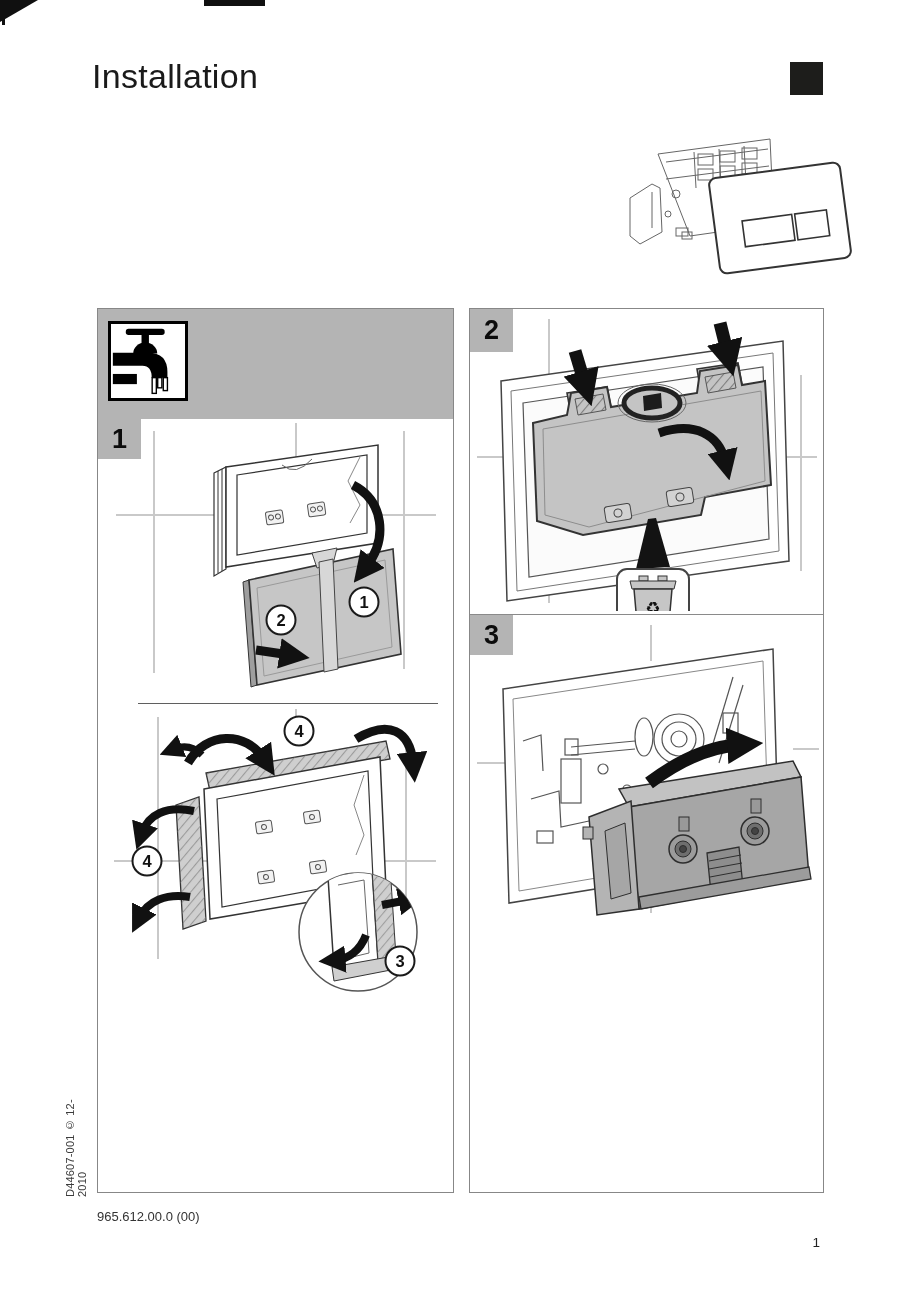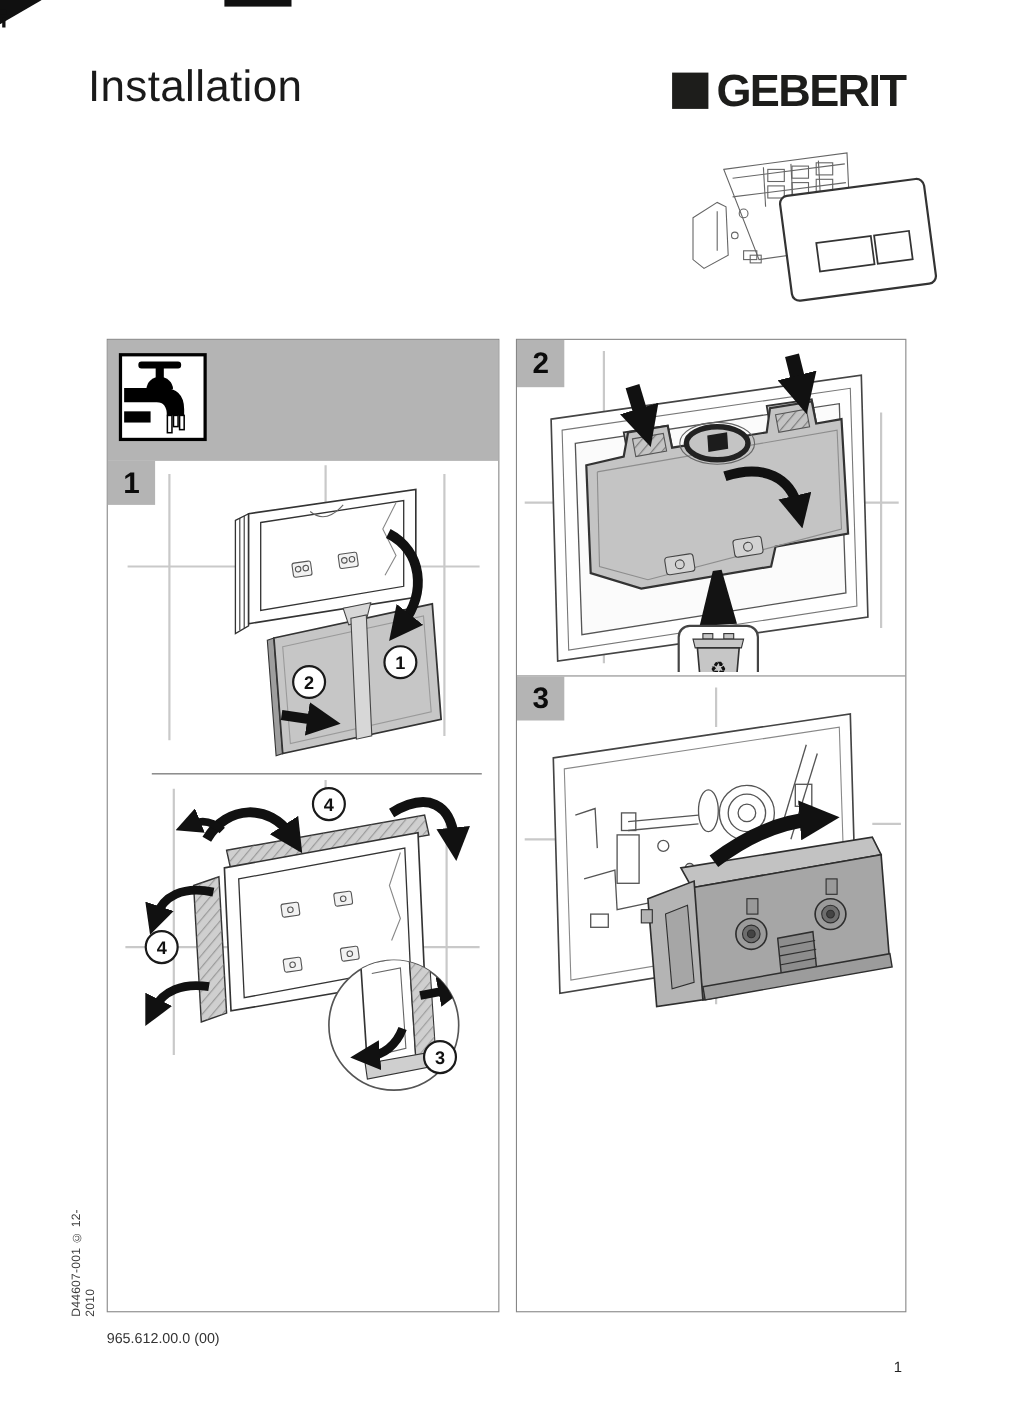--- a/index.html
+++ b/index.html
@@ -8,21 +8,21 @@
   .abs{position:absolute;}
 
   
   .artifact{position:absolute;background:#101010;}
   .artifact-corner{left:0;top:0;width:38px;height:22px;clip-path:polygon(0 0,100% 0,0 100%);}
   .artifact-bar{left:204px;top:0;width:61px;height:6px;}
   .artifact-t1{left:0;top:9px;width:6px;height:4px;}
   .artifact-t2{left:2px;top:16px;width:3px;height:9px;}
 
   
-  .title{left:80px;top:57px;font-size:40px;font-weight:400;letter-spacing:.3px;color:#1a1a1a;}
+  .title{left:92px;top:57px;font-size:34px;font-weight:400;letter-spacing:.3px;color:#1a1a1a;}
   .logo{right:97px;top:62px;display:flex;align-items:center;gap:7px;}
   .logo-square{width:33px;height:33px;background:#1d1d1b;}
   .logo-text{font-size:41px;font-weight:800;letter-spacing:-1.5px;color:#1d1d1b;line-height:1;}
 
   
   .panel{border:1px solid #878787;background:#fff;box-sizing:border-box;}
   .panel-left{left:97px;top:308px;width:357px;height:885px;}
   .panel-right{left:469px;top:308px;width:355px;height:885px;}
   .gray-band{position:absolute;left:0;top:0;width:100%;height:110px;background:#b4b4b4;}
   .tap-box{position:absolute;left:10px;top:12px;width:80px;height:80px;background:#fff;border:3px solid #000;box-sizing:border-box;}
@@ -66,21 +66,20 @@
   </svg>
 
   <div class="artifact artifact-corner"></div>
   <div class="artifact artifact-bar"></div>
   <div class="artifact artifact-t1"></div>
   <div class="artifact artifact-t2"></div>
 
   <div class="abs title">Installation</div>
   <div class="abs logo">
     <div class="logo-square"></div>
-    <div class="logo-text">GEBERIT</div>
   </div>
 
   <svg class="abs" style="left:618px;top:132px" width="242" height="156" viewBox="0 0 242 156">
     <g stroke="#666" stroke-width="1" fill="#fff">
       <polygon points="40,22 152,7 156,92 72,104"></polygon>
       <line x1="48" y1="30" x2="150" y2="17"></line>
       <line x1="48" y1="47" x2="151" y2="34"></line>
       <line x1="76" y1="20" x2="78" y2="56"></line>
       <line x1="101" y1="17" x2="103" y2="53"></line>
       <line x1="126" y1="14" x2="128" y2="50"></line>

